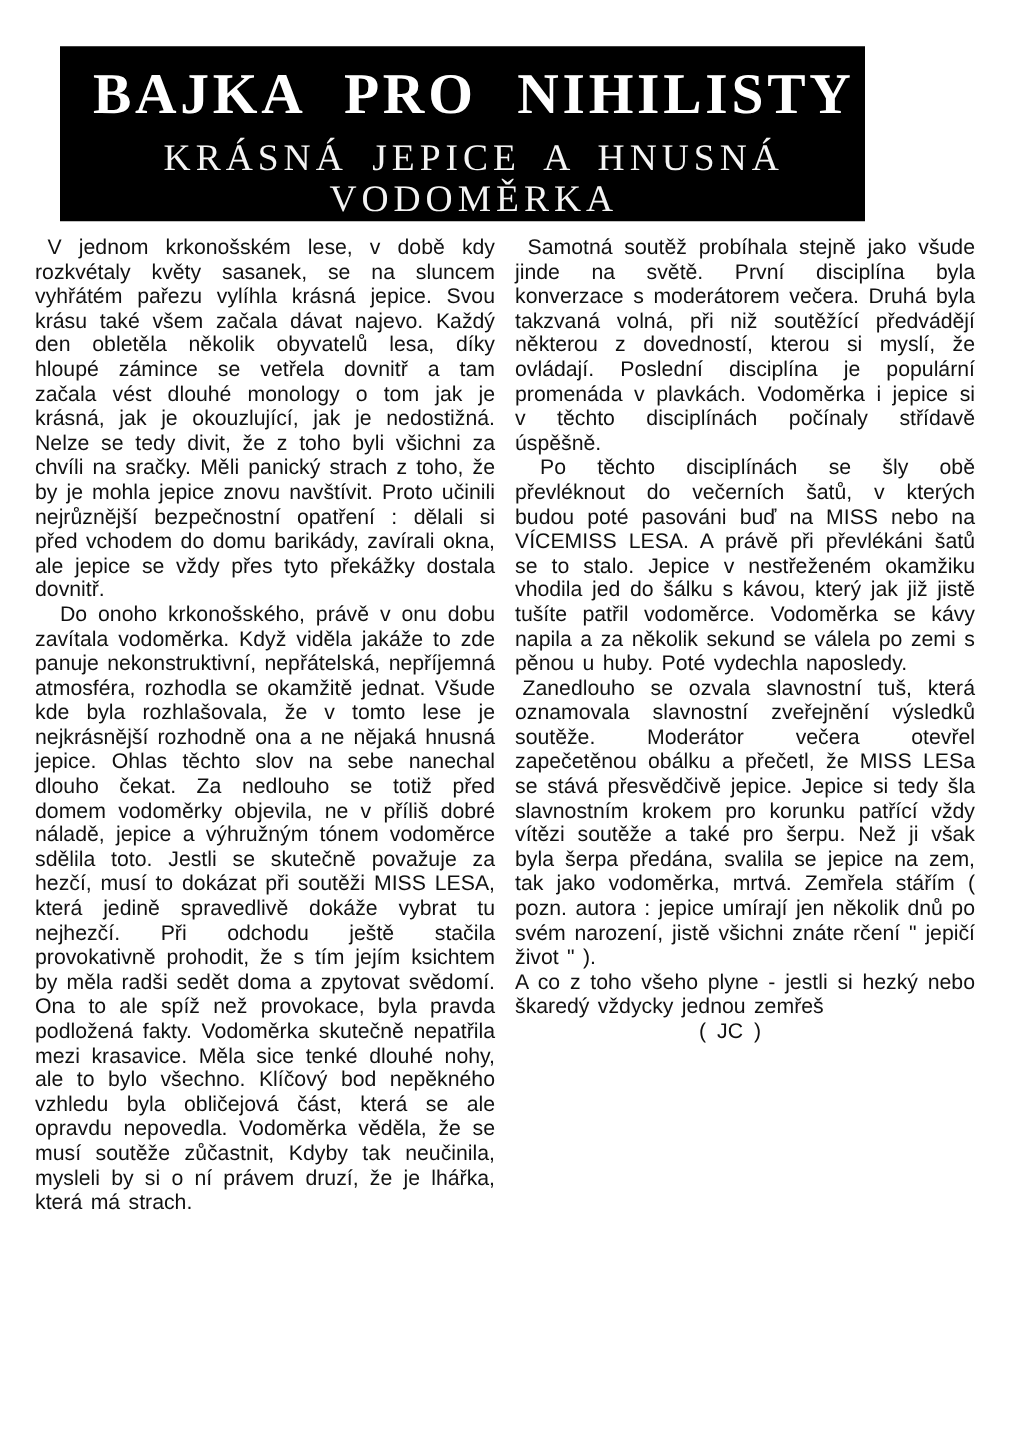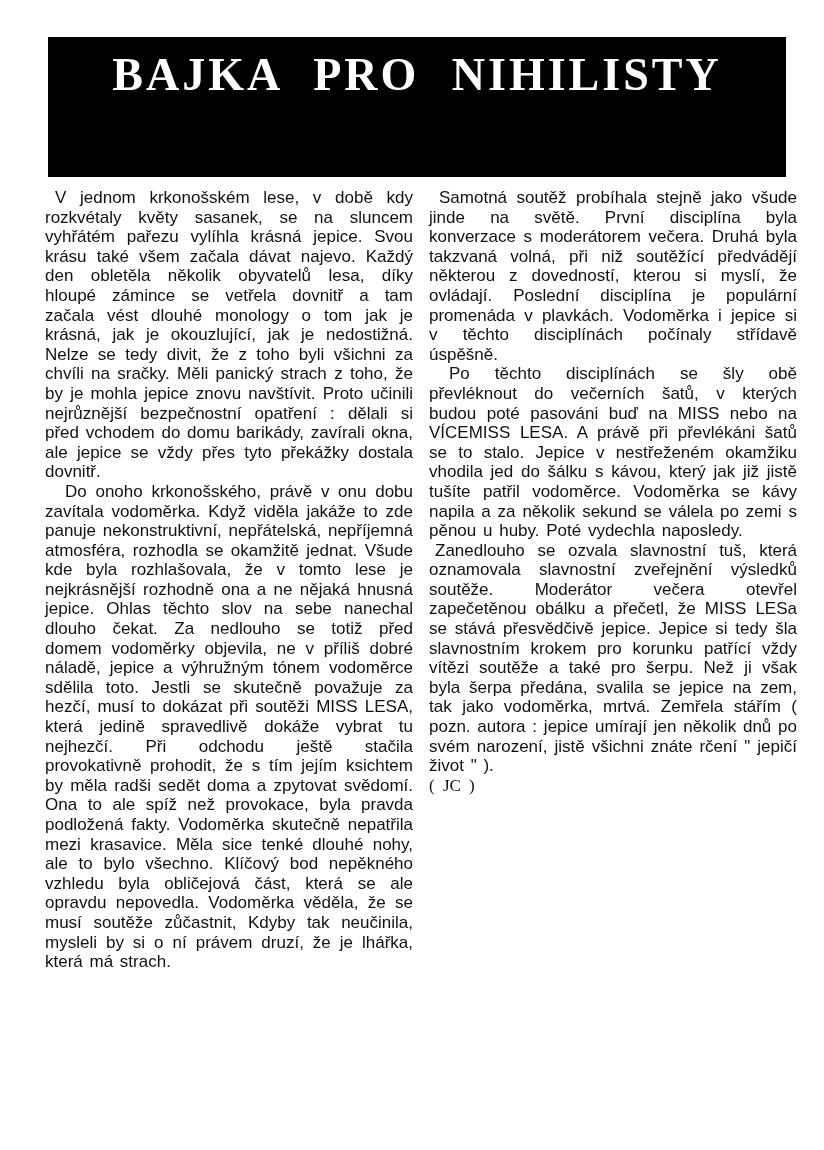--- a/index.html
+++ b/index.html
@@ -7,25 +7,26 @@
     position: relative;
     width: 824px;
     height: 1150px;
     background: #ffffff;
     overflow: hidden;
   }
   .masthead {
     position: absolute;
     left: 48px;
     top: 37px;
-    width: 738px;
+    width: 626px;
     height: 140px;
     background: #000000;
     color: #ffffff;
     text-align: center;
+    padding-left: 18px;
   }
   .masthead h1 {
     margin: 0;
     padding-top: 13px;
     font-family: "Liberation Serif", serif;
     font-weight: 700;
     font-size: 46px;
     letter-spacing: 3px;
     word-spacing: 18px;
     line-height: 1.1;
@@ -37,21 +38,21 @@
     font-family: "Liberation Serif", serif;
     font-weight: 400;
     font-size: 30px;
     letter-spacing: 4px;
     word-spacing: 8px;
     line-height: 1.1;
     color: #f4f4f4;
   }
   .body-columns {
     position: absolute;
-    left: 45px;
+    left: 28px;
     top: 188px;
     width: 752px;
     display: flex;
     gap: 16px;
     font-family: "Liberation Sans", sans-serif;
     color: #111111;
   }
   .col {
     flex: 1;
     min-width: 0;
@@ -60,44 +61,45 @@
     text-align: justify;
     word-spacing: 2px;
   }
   .col p { margin: 0; }
   .indent-xs { text-indent: 6px; }
   .indent-sm { text-indent: 10px; }
   .indent-md { text-indent: 20px; }
   .moral { margin-top: 20px; }
   .signature {
     margin-top: 24px;
-    text-align: left;
+    text-align: center;
     padding-right: 24px;
     word-spacing: 4px;
-    font-family: Liberation Serif, serif;
   }
 </style>
 </head>
 <body>
 
 <div class="page">
 
   <header class="masthead">
     <h1>BAJKA PRO NIHILISTY</h1>
+    <h2>KRÁSNÁ JEPICE A HNUSNÁ VODOMĚRKA</h2>
   </header>
 
   <main class="body-columns">
 
     <section class="col">
       <p class="indent-sm">V jednom krkonošském lese, v době kdy rozkvétaly květy sasanek, se na sluncem vyhřátém pařezu vylíhla krásná jepice. Svou krásu také všem začala dávat najevo. Každý den obletěla několik obyvatelů lesa, díky hloupé zámince se vetřela dovnitř a tam začala vést dlouhé monology o tom jak je krásná, jak je okouzlující, jak je nedostižná. Nelze se tedy divit, že z toho byli všichni za chvíli na sračky. Měli panický strach z toho, že by je mohla jepice znovu navštívit. Proto učinili nejrůznější bezpečnostní opatření : dělali si před vchodem do domu barikády, zavírali okna, ale jepice se vždy přes tyto překážky dostala dovnitř.</p>
       <p class="indent-md">Do onoho krkonošského, právě v onu dobu zavítala vodoměrka. Když viděla jakáže to zde panuje nekonstruktivní, nepřátelská, nepříjemná atmosféra, rozhodla se okamžitě jednat. Všude kde byla rozhlašovala, že v tomto lese je nejkrásnější rozhodně ona a ne nějaká hnusná jepice. Ohlas těchto slov na sebe nanechal dlouho čekat. Za nedlouho se totiž před domem vodoměrky objevila, ne v příliš dobré náladě, jepice a výhružným tónem vodoměrce sdělila toto. Jestli se skutečně považuje za hezčí, musí to dokázat při soutěži MISS LESA, která jedině spravedlivě dokáže vybrat tu nejhezčí. Při odchodu ještě stačila provokativně prohodit, že s tím jejím ksichtem by měla radši sedět doma a zpytovat svědomí. Ona to ale spíž než provokace, byla pravda podložená fakty. Vodoměrka skutečně nepatřila mezi krasavice. Měla sice tenké dlouhé nohy, ale to bylo všechno. Klíčový bod nepěkného vzhledu byla obličejová část, která se ale opravdu nepovedla. Vodoměrka věděla, že se musí soutěže zůčastnit, Kdyby tak neučinila, mysleli by si o ní právem druzí, že je lhářka, která má strach.</p>
     </section>
 
     <section class="col">
       <p class="indent-sm">Samotná soutěž probíhala stejně jako všude jinde na světě. První disciplína byla konverzace s moderátorem večera. Druhá byla takzvaná volná, při niž soutěžící předvádějí některou z dovedností, kterou si myslí, že ovládají. Poslední disciplína je populární promenáda v plavkách. Vodoměrka i jepice si v těchto disciplínách počínaly střídavě úspěšně.</p>
       <p class="indent-md">Po těchto disciplínách se šly obě převléknout do večerních šatů, v kterých budou poté pasováni buď na MISS nebo na VÍCEMISS LESA. A právě při převlékáni šatů se to stalo. Jepice v nestřeženém okamžiku vhodila jed do šálku s kávou, který jak již jistě tušíte patřil vodoměrce. Vodoměrka se kávy napila a za několik sekund se válela po zemi s pěnou u huby. Poté vydechla naposledy.</p>
       <p class="indent-xs">Zanedlouho se ozvala slavnostní tuš, která oznamovala slavnostní zveřejnění výsledků soutěže. Moderátor večera otevřel zapečetěnou obálku a přečetl, že MISS LESa se stává přesvědčivě jepice. Jepice si tedy šla slavnostním krokem pro korunku patřící vždy vítězi soutěže a také pro šerpu. Než ji však byla šerpa předána, svalila se jepice na zem, tak jako vodoměrka, mrtvá. Zemřela stářím ( pozn. autora : jepice umírají jen několik dnů po svém narození, jistě všichni znáte rčení " jepičí život " ).</p>
+      <p class="moral">A co z toho všeho plyne - jestli si hezký nebo škaredý vždycky jednou zemřeš</p>
       <p class="signature">( JC )</p>
     </section>
 
   </main>
 
 </div>
 
 </body></html>

